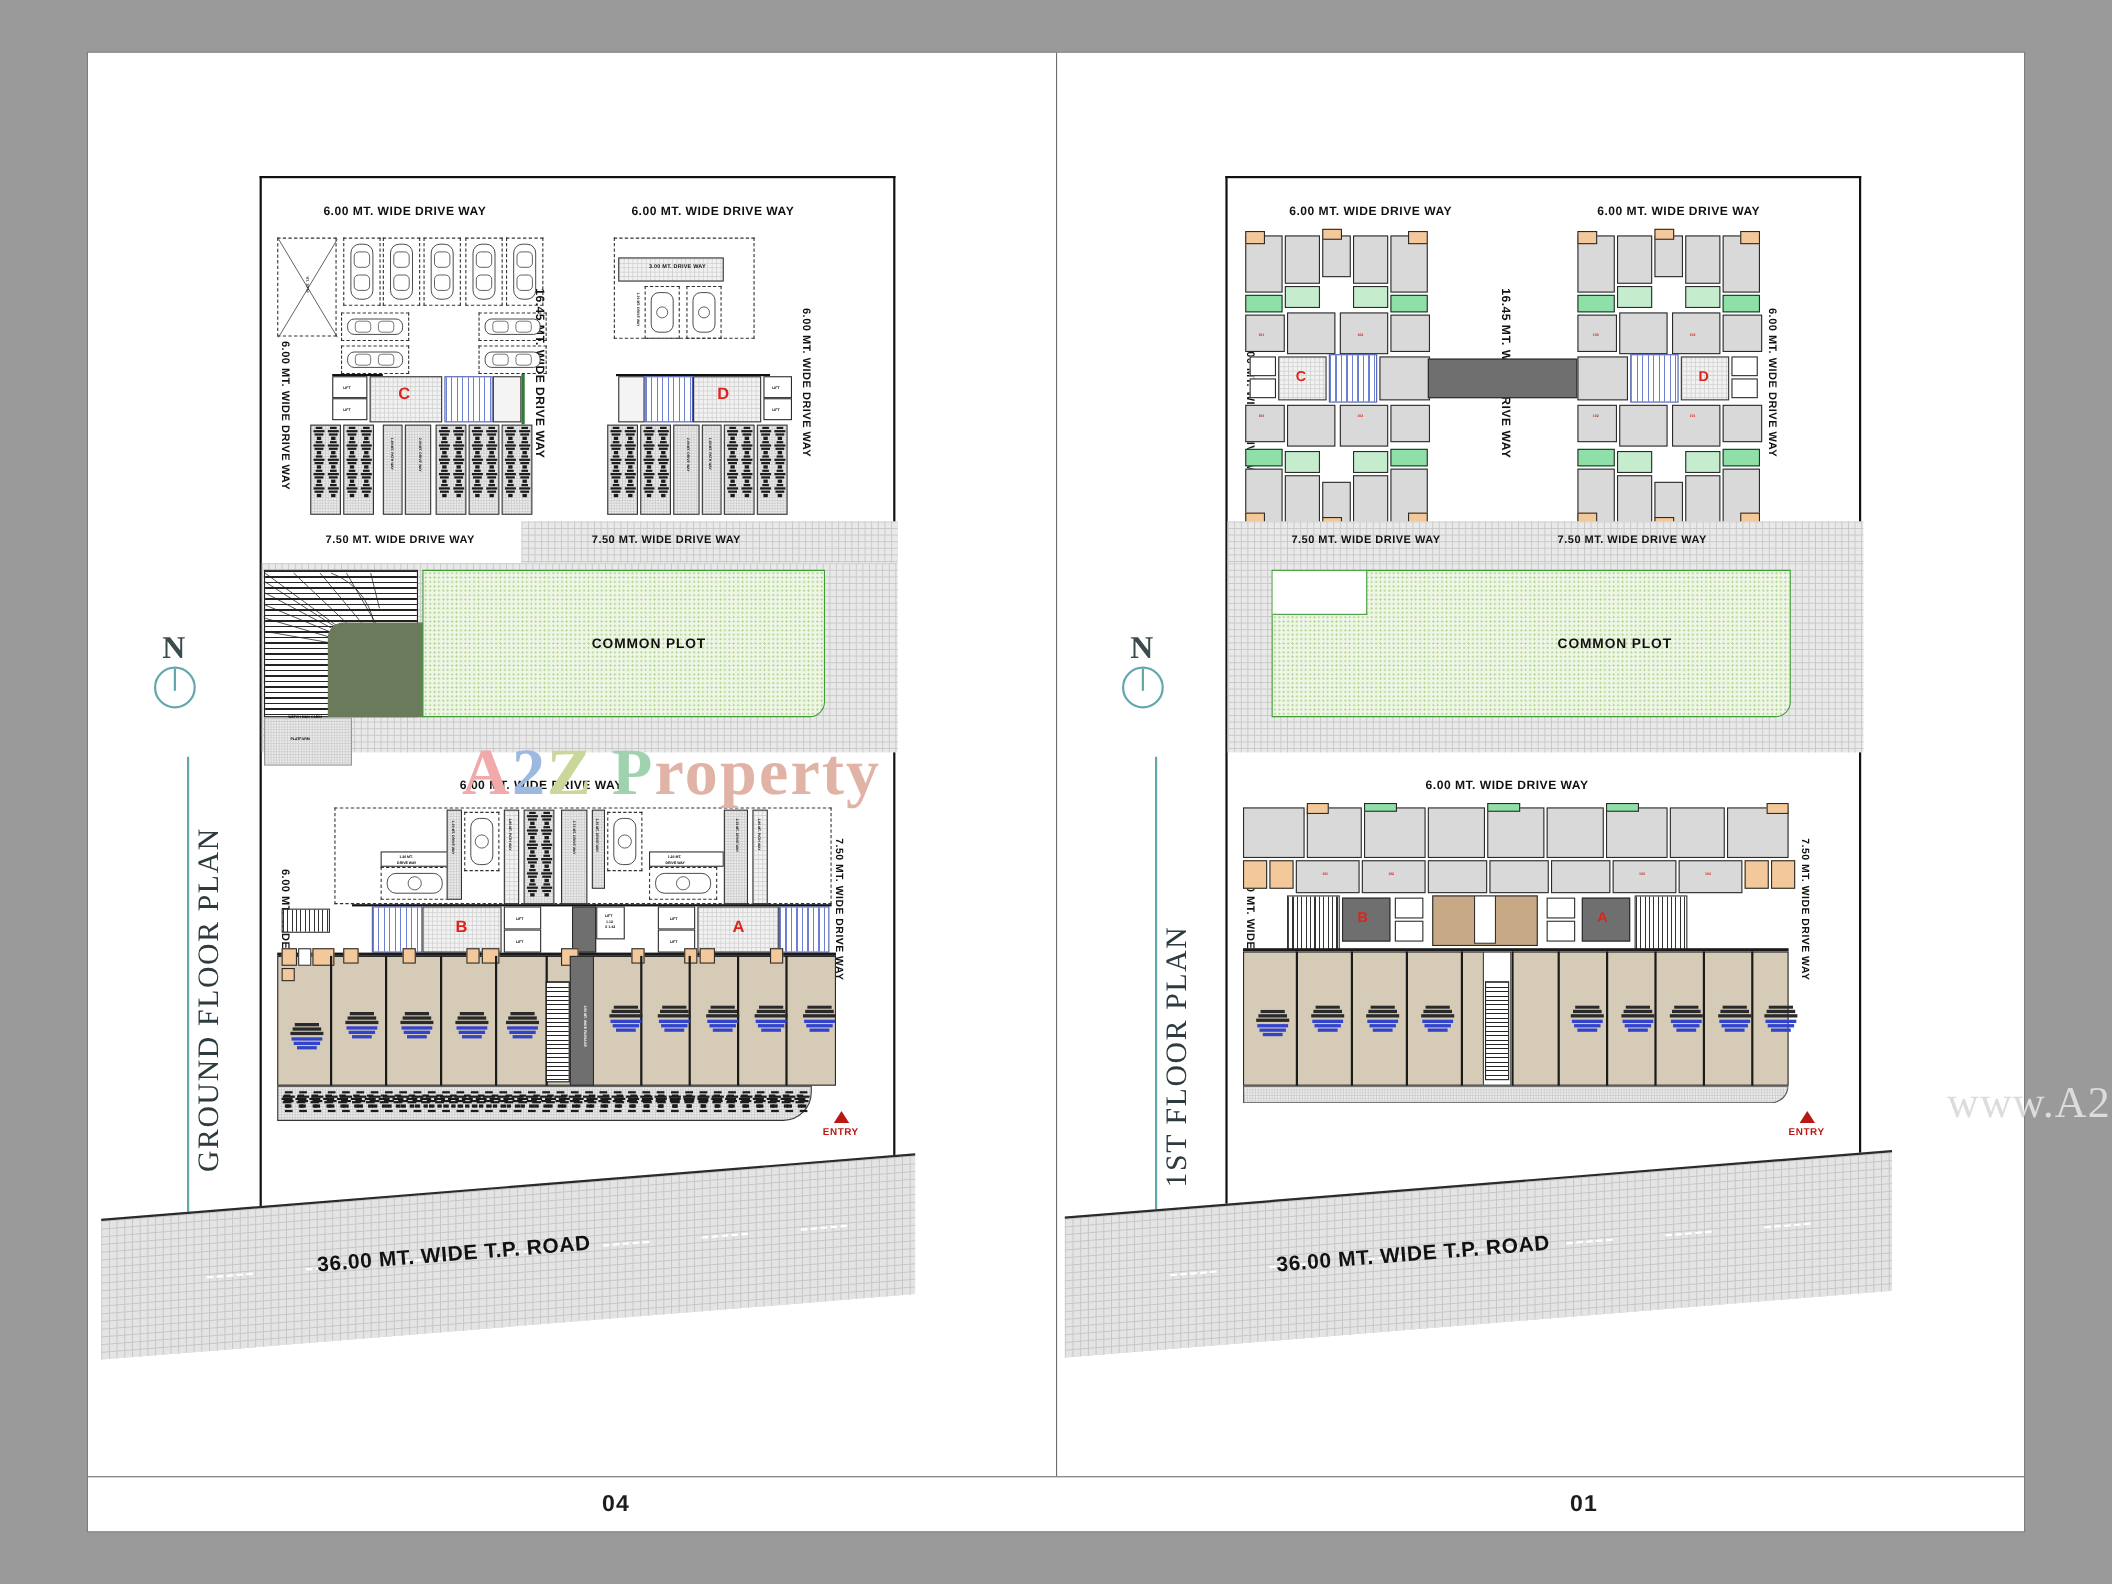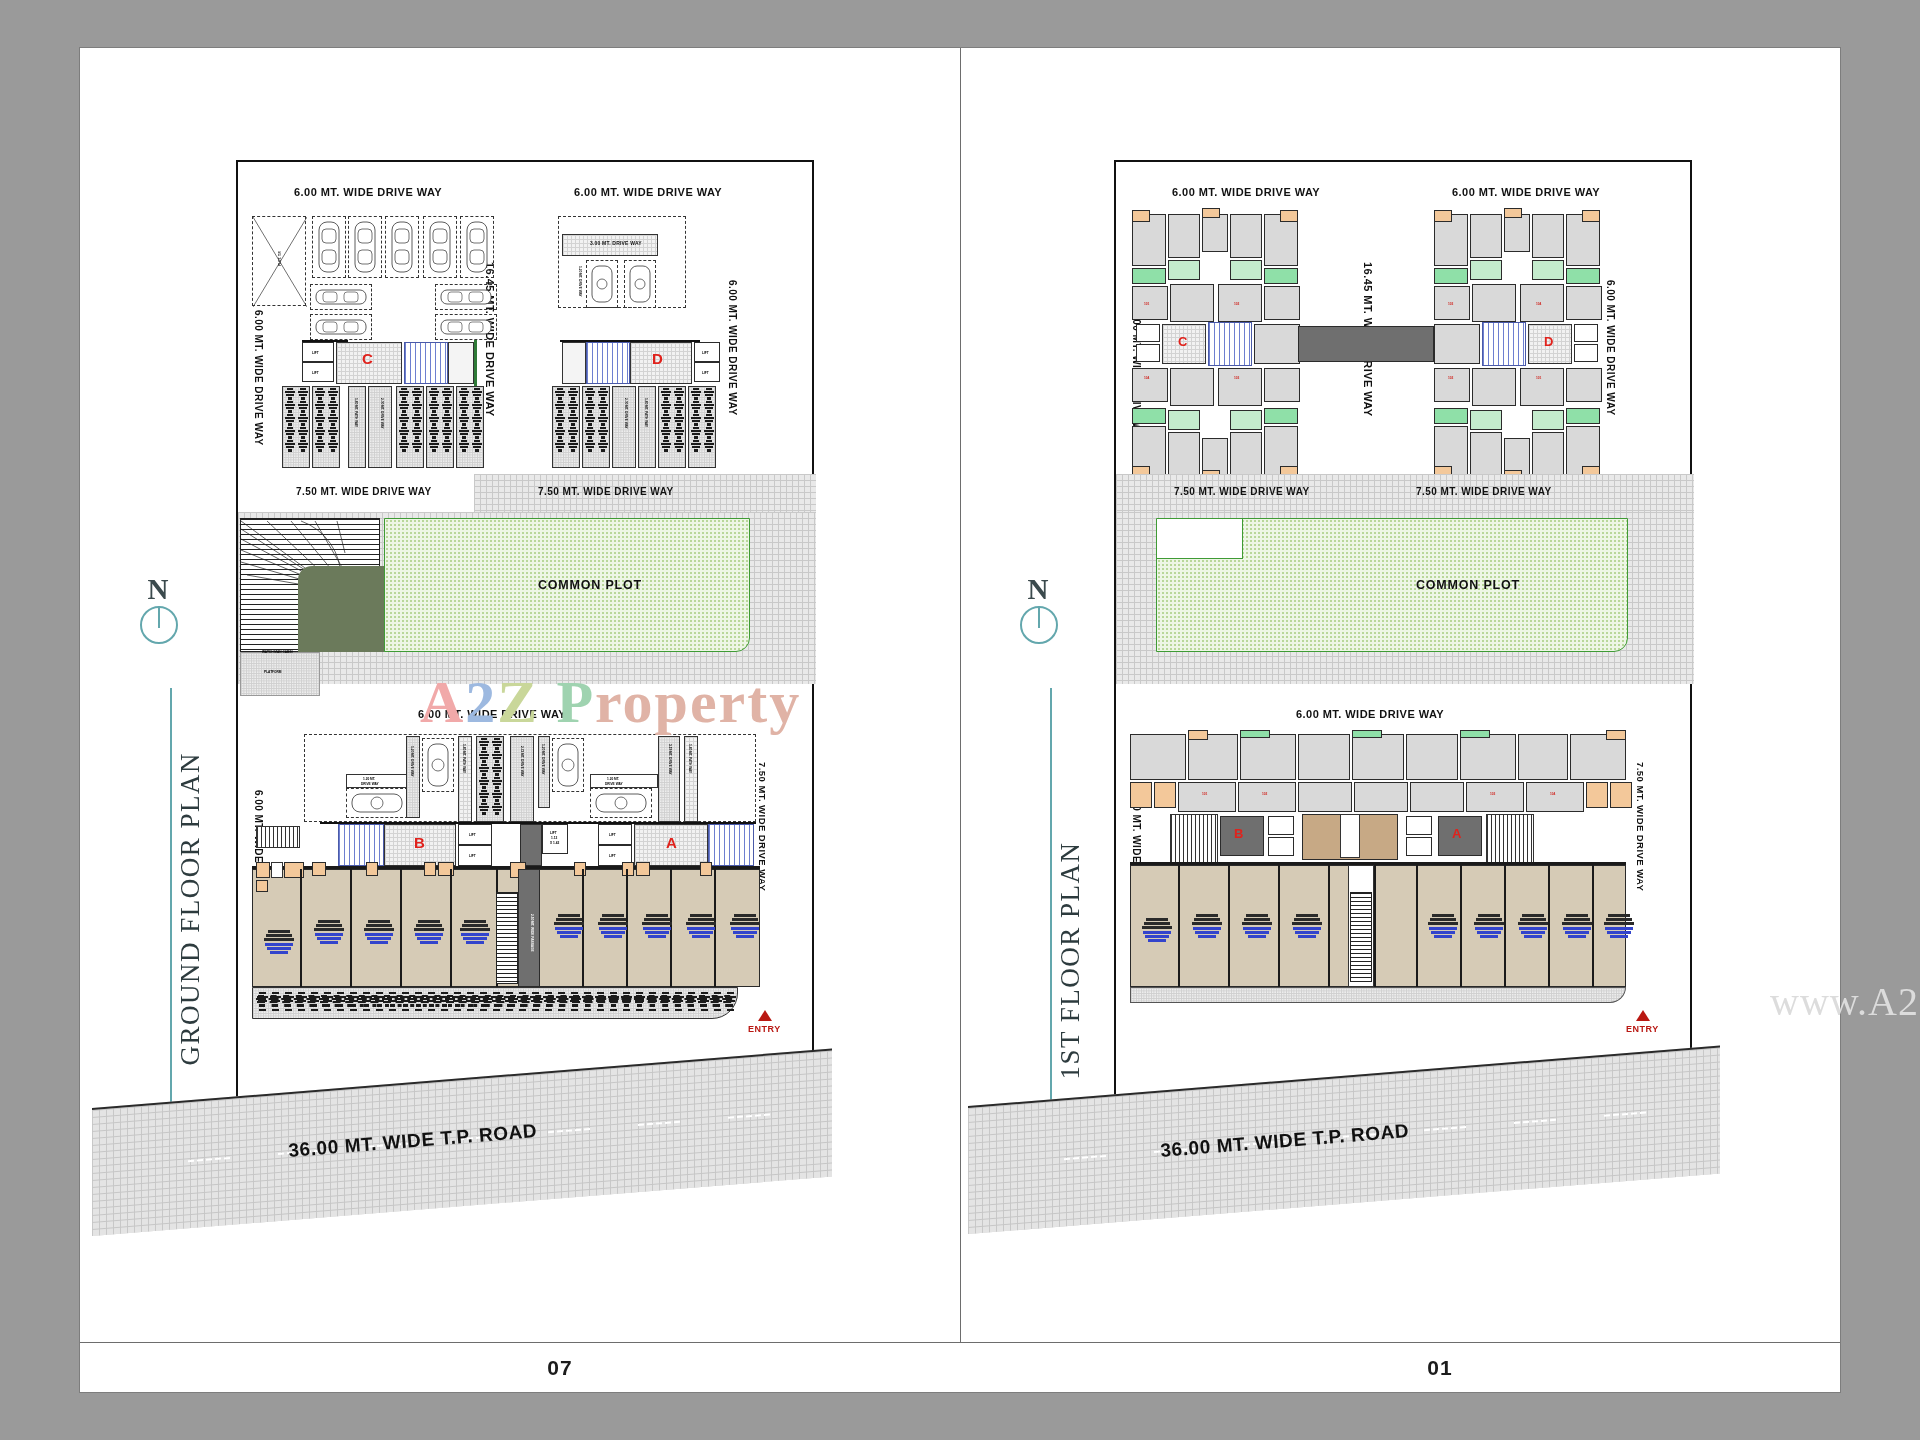--- a/index.html
+++ b/index.html
@@ -193,21 +193,21 @@
   .furn { position: absolute; }
 </style>
 </head>
 <body>
 
 <div class="sheet">
 
   <div class="divider"></div>
   <div class="bottom-rule"></div>
 
-  <div class="pgnum left">07</div>
+  <div class="pgnum left">04</div>
   <div class="pgnum right">01</div>
 
   <div class="panel left">
 
     <div class="compass">
       <div class="nletter">N</div>
       <div class="ring"></div>
       <div class="needle"></div>
     </div>
 

